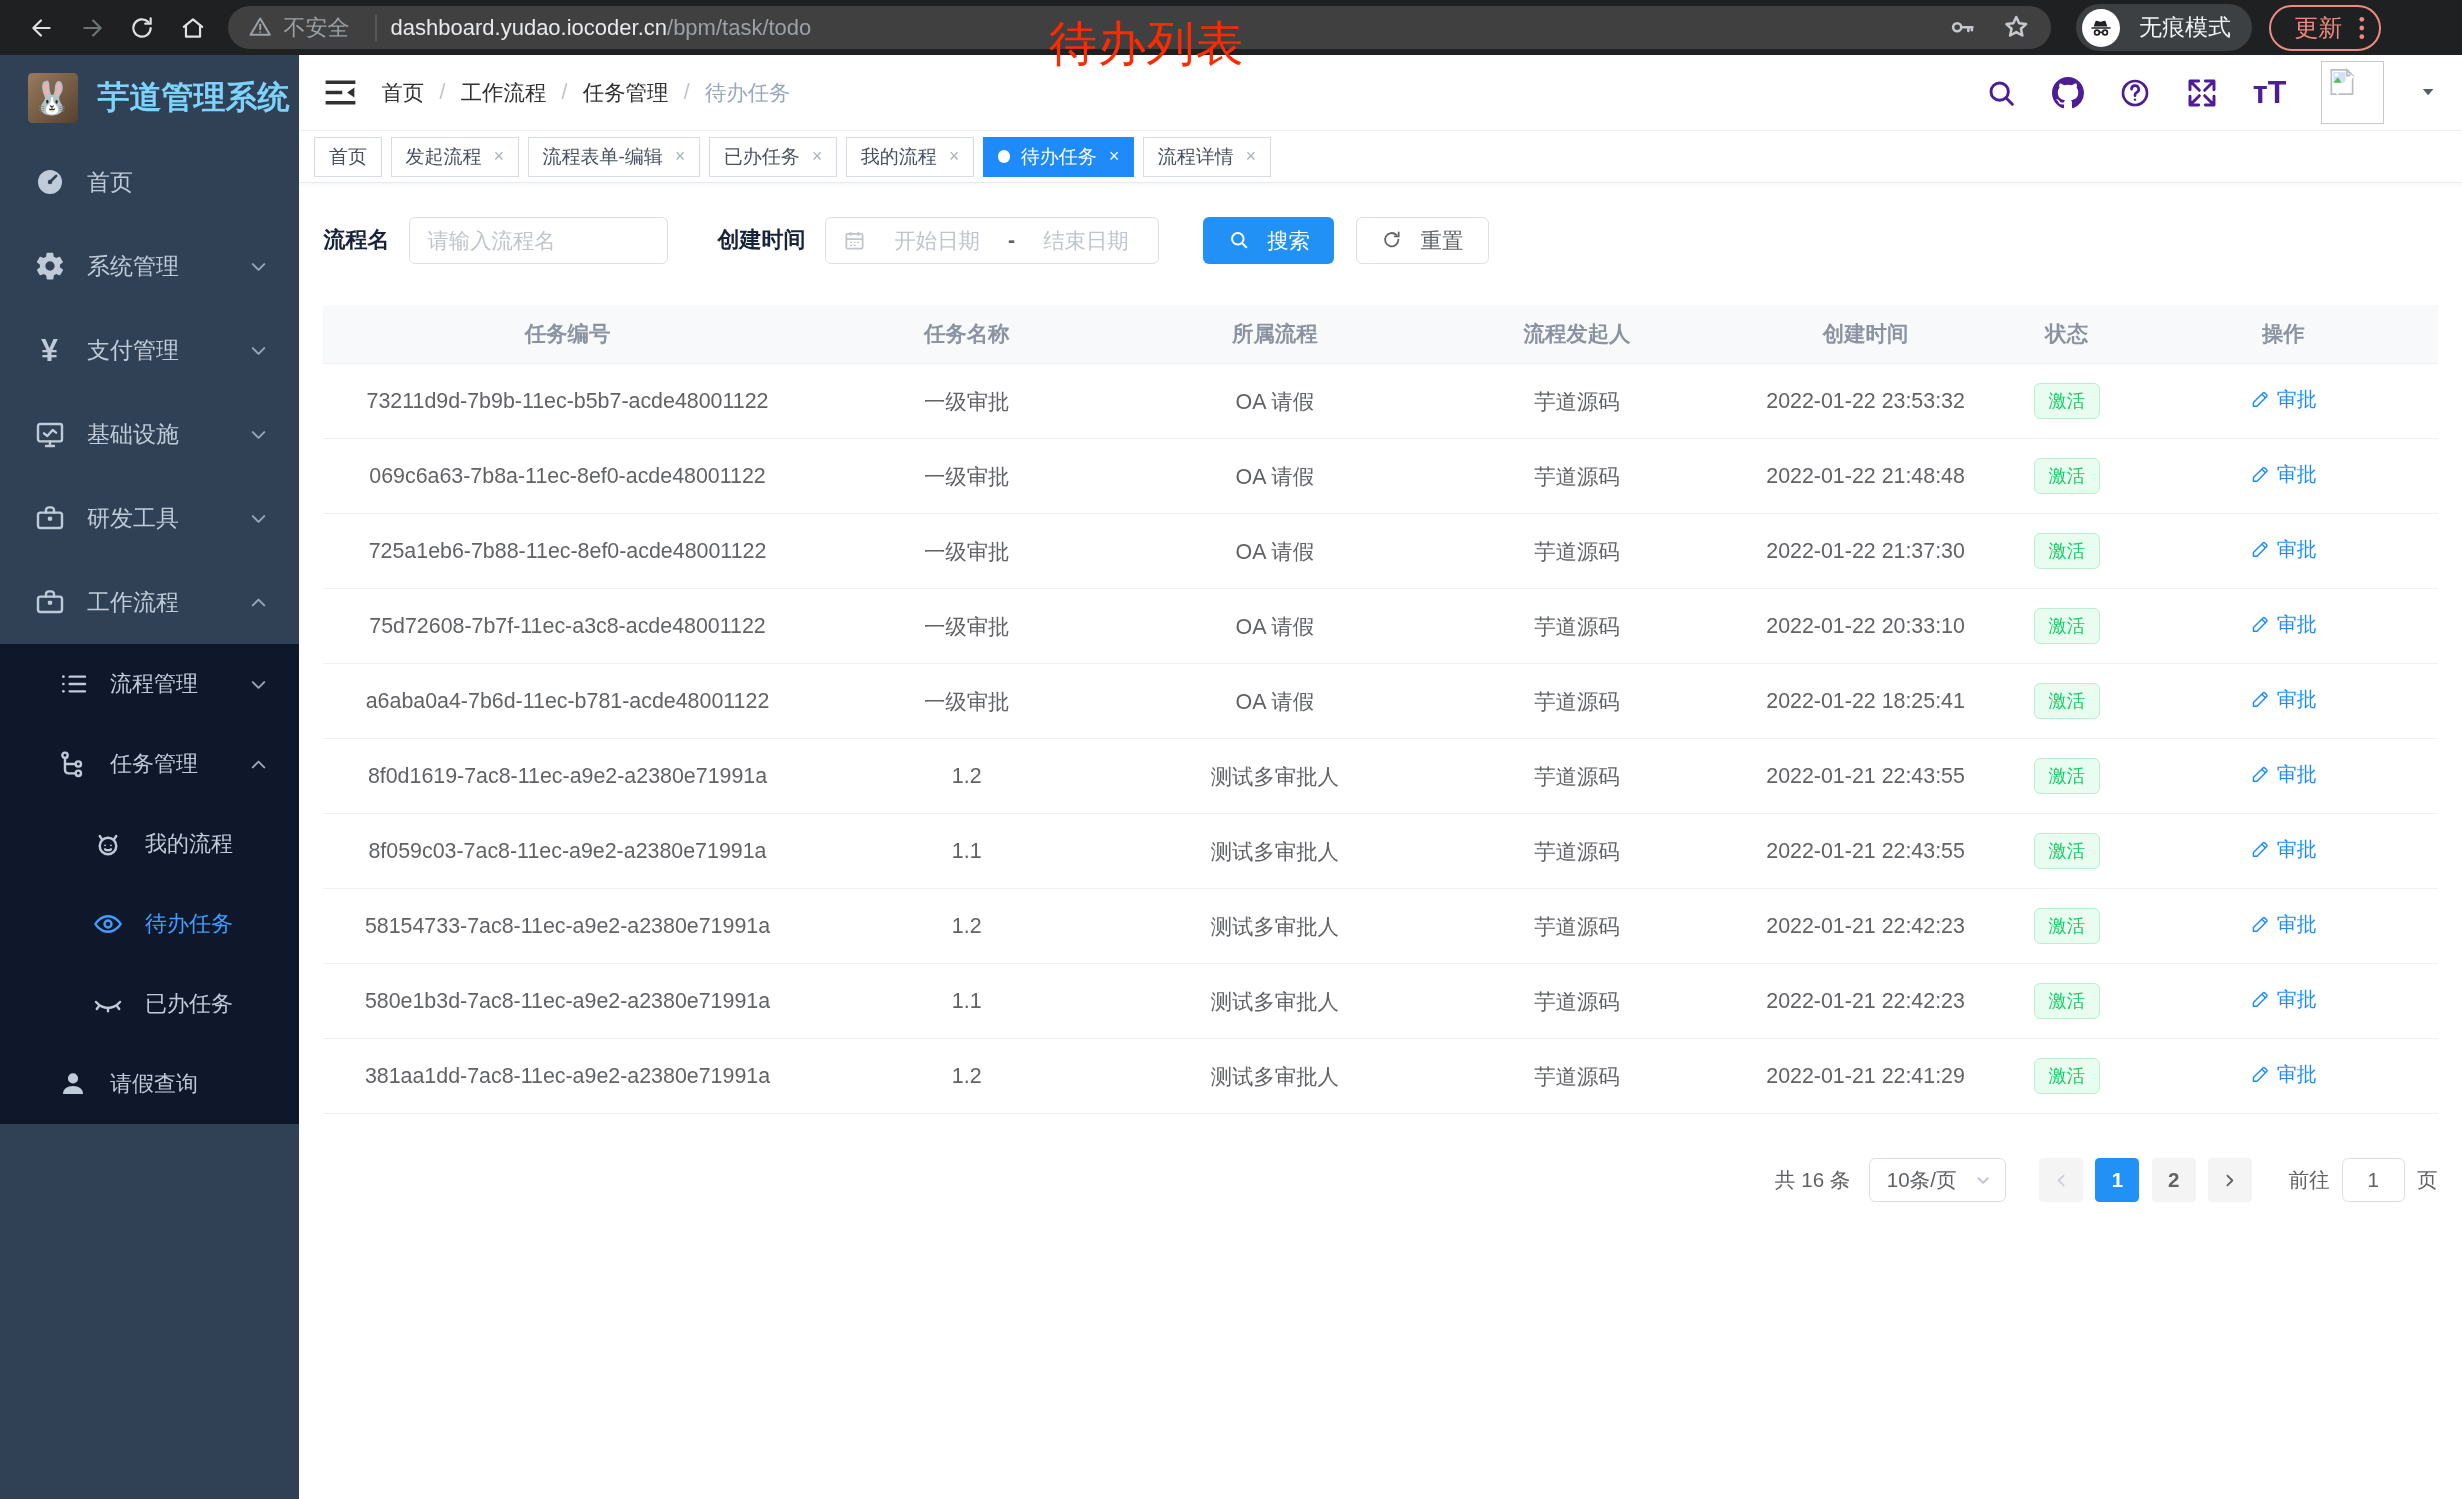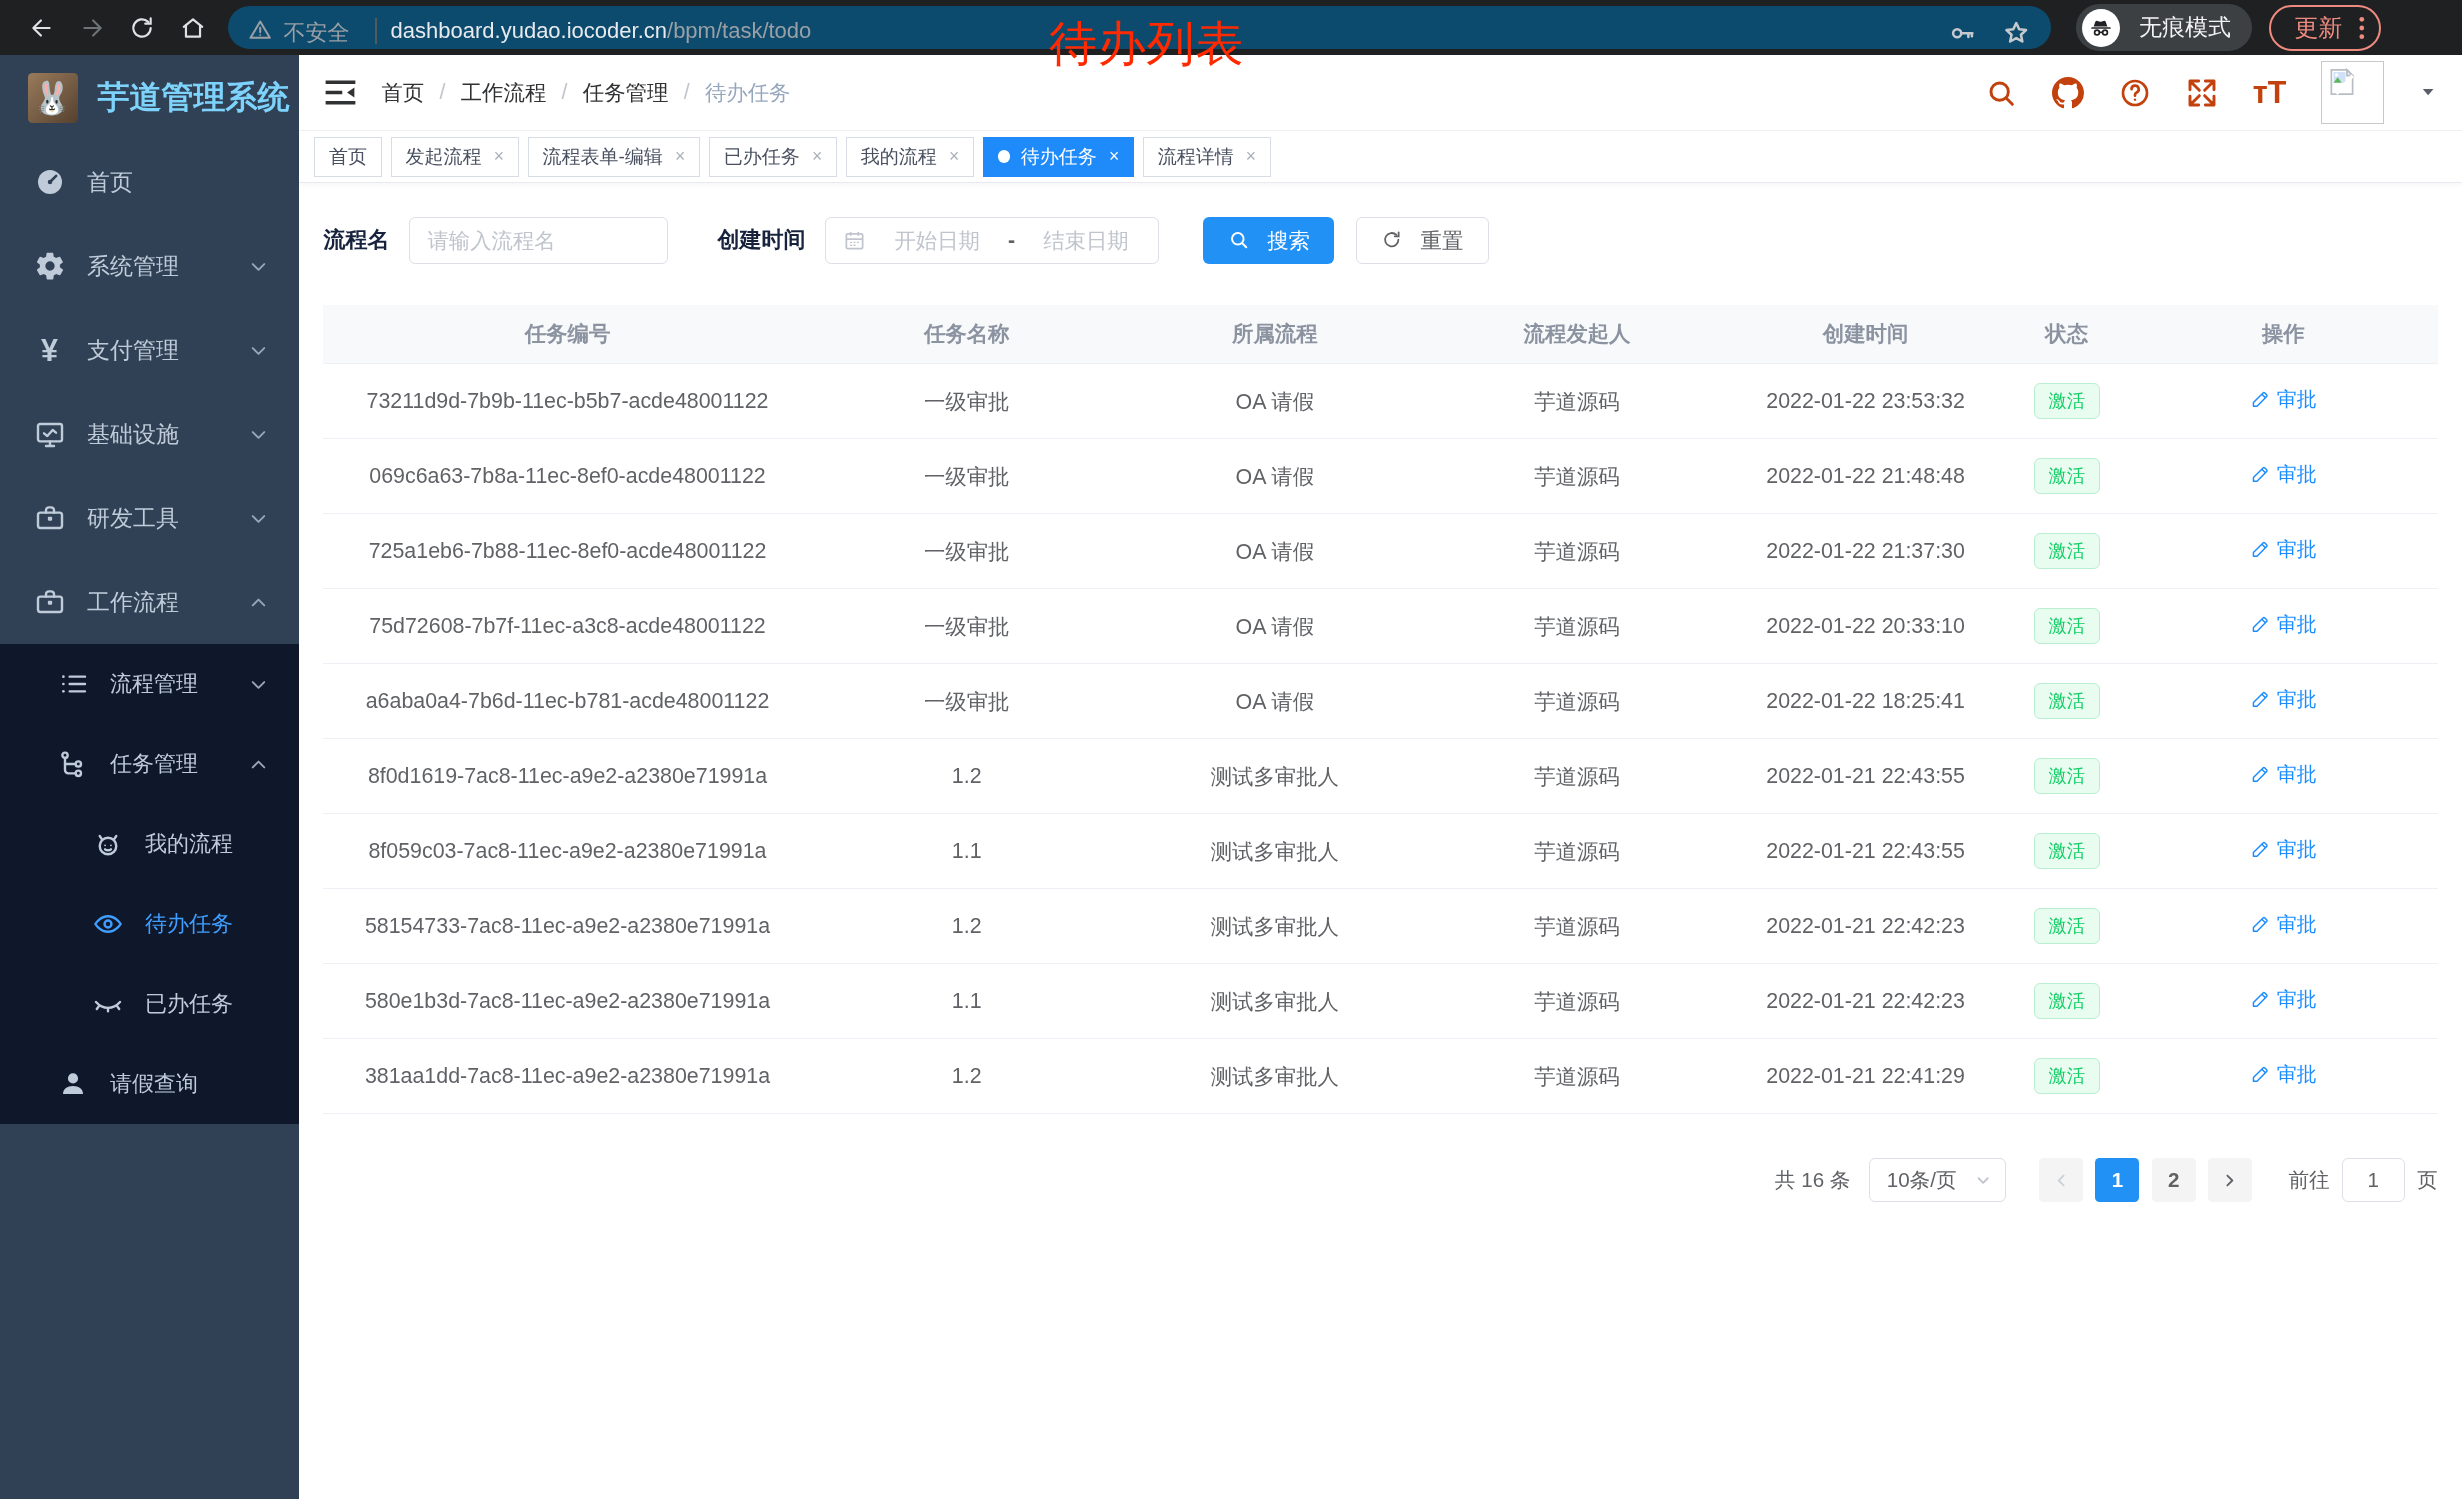--- a/index.html
+++ b/index.html
@@ -5,22 +5,22 @@
   html,body{margin:0;padding:0;background:#fff;width:2462px;height:1500px;overflow:hidden;
     font-family:"Liberation Sans","DejaVu Sans",sans-serif;}
   *{box-sizing:border-box}
   svg{display:block}
 
   
   .browser{height:55px;background:#1e2022;display:flex;align-items:center;padding:0 17px;}
   .bicon{width:41px;height:41px;display:flex;align-items:center;justify-content:center;color:#dfe1e5;flex-shrink:0;margin:0 4.6px;}
   .bicon svg{width:26px;height:26px}
   .bicon.dim{color:#6e7control376;color:#6e7376}
-  .omnibox{flex:1;max-width:1823px;height:43px;background:#0c4a6e;border-radius:23px;margin:0 10.7px;
-    display:flex;align-items:flex-start;padding:12px 20px;color:#9aa0a6;font-size:22px;}
+  .omnibox{flex:1;max-width:1823px;height:43px;background:#404040;border-radius:23px;margin:0 10.7px;
+    display:flex;align-items:center;padding:0 20px;color:#9aa0a6;font-size:22px;}
   .omnibox .warn{width:24.4px;height:24.4px;margin-right:10.7px;color:#9aa0a6}
   .omnibox .sec{margin-right:12.2px}
   .omnibox .odiv{width:1.5px;height:26px;background:#55595e;margin:0 13.7px}
   .omnibox .host{color:#e8eaed}
   .omnibox .path{color:#9aa0a6}
   .omnibox .spacer{flex:1}
   .omnibox .oic{width:30.5px;height:30.5px;color:#c5c9cd;margin-left:23px}
   .incog{display:flex;align-items:center;gap:19px;background:#3c4043;border-radius:26px;height:47px;
     padding:0 21.4px 0 6.1px;color:#f1f3f4;font-size:23px;margin-left:13.7px;flex-shrink:0}
   .incog .ic{width:38px;height:38px;background:#fff;border-radius:50%;display:flex;align-items:center;justify-content:center}
@@ -54,21 +54,21 @@
 
   .main{flex:1;display:flex;flex-direction:column;background:#fff;min-width:0;position:relative}
 
   
   .navbar{height:76px;display:flex;align-items:center;padding:0 24.4px;border-bottom:1.5px solid #f0f1f3}
   .hamburger{width:35px;height:35px;color:#303133;margin-right:23px;cursor:pointer}
   .crumbs{display:flex;align-items:center;font-size:21.4px;color:#303133;gap:15.3px}
   .crumb{cursor:pointer}
   .crumb-sep{color:#c0c4cc}
   .crumb.last{color:#97a8be;cursor:default}
-  .nav-right{margin-left:auto;display:flex;align-items:center;gap:35px;color:#c2410c}
+  .nav-right{margin-left:auto;display:flex;align-items:center;gap:35px;color:#4c1d95}
   .nav-right .nicon{cursor:pointer}
   .nav-right .nicon svg{width:32px;height:32px}
   .avatar-box{width:63px;height:63px;border:1.5px solid #c6cacd;background:#fff;padding:3.1px;cursor:pointer}
   .avatar-box svg{width:34px;height:34px}
   .caret{color:#5a5e66;cursor:pointer}
   .caret svg{width:18.3px;height:18.3px}
 
   
   .tagsbar{height:52px;display:flex;align-items:center;padding:0 15.3px;gap:9.2px;background:#fff;
     border-bottom:1.5px solid #e8eaef;box-shadow:0 2.3px 4.6px rgba(0,0,0,.04)}

